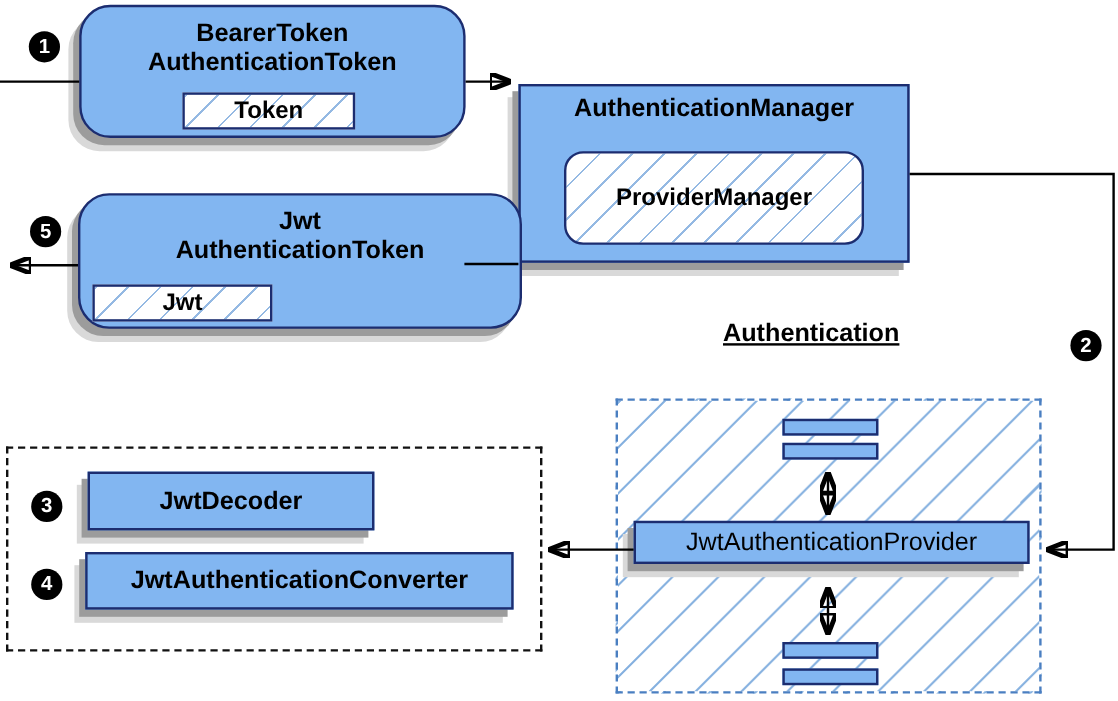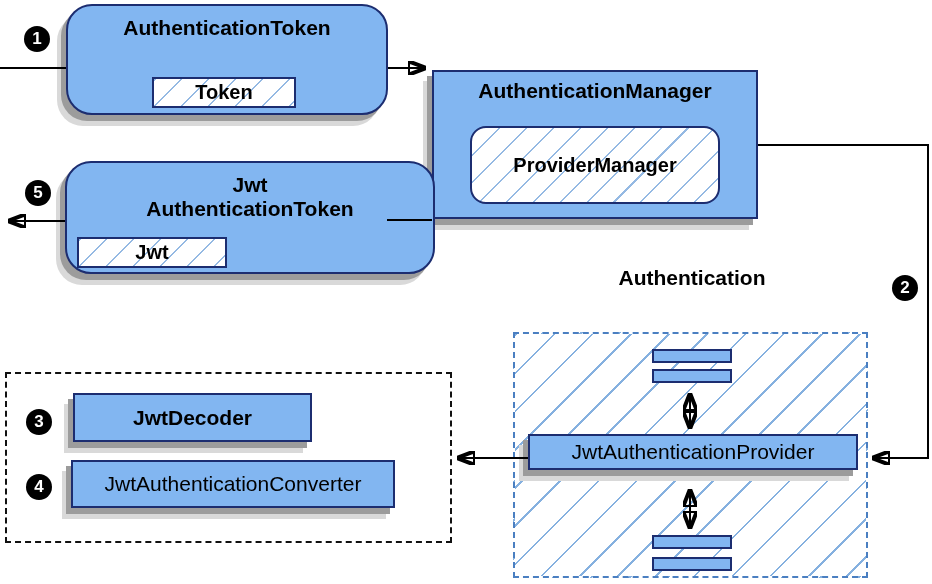--- a/index.html
+++ b/index.html
@@ -92,53 +92,54 @@
   .connectors path { stroke: #000; stroke-width: 2; fill: none; }
   .center-text { display: flex; align-items: center; justify-content: center; }
 </style>
 </head>
 <body>
 
 <div class="stage">
 
   <div class="node rounded" style="left:66px; top:4px; width:322px; height:111px;">
     <div class="node-title">
+      <div>BearerToken</div>
       <div>AuthenticationToken</div>
     </div>
     <div class="field" style="left:84px; top:71px; width:144px; height:31px; line-height:27px;">Token</div>
   </div>
 
   <div class="node" style="left:432px; top:70px; width:326px; height:149px;">
     <div class="node-title" style="padding-top:7px;">AuthenticationManager</div>
     <div class="field" style="left:36px; top:54px; width:250px; height:78px; line-height:74px;border-radius:16px;">ProviderManager</div>
   </div>
 
   <div class="node rounded" style="left:65px; top:161px; width:370px; height:113px;">
     <div class="node-title">
       <div>Jwt</div>
       <div>AuthenticationToken</div>
     </div>
     <div class="field" style="left:10px; top:74px; width:150px; height:31px; line-height:27px;">Jwt</div>
   </div>
 
-  <div class="label-2line" style="left:557px; top:264px; width:270px;">
+  <div class="label-2line" style="left:541px; top:264px; width:270px;text-decoration:underline;">
     <div>Authentication</div>
   </div>
 
   <div class="providers-group" style="left:513px; top:332px; width:355px; height:246px;">
     <div class="stub-bar" style="left:137px; top:15px;"></div>
     <div class="stub-bar" style="left:137px; top:35px;"></div>
     <div class="stub-bar" style="left:137px; top:201px;"></div>
     <div class="stub-bar" style="left:137px; top:223px;"></div>
     <div class="node center-text" style="left:13px; top:100px; width:330px; height:36px; font-weight:normal; font-size:21px;">JwtAuthenticationProvider</div>
   </div>
 
   <div class="decoder-group" style="left:5px; top:372px; width:447px; height:171px;">
     <div class="node center-text" style="left:66px; top:19px; width:239px; height:49px; font-weight:bold; font-size:21px;">JwtDecoder</div>
-    <div class="node center-text" style="left:64px; top:86px; width:324px; height:48px; font-weight:normal; font-size:21px;">JwtAuthenticationConverter</div>
+    <div class="node center-text" style="left:64px; top:86px; width:357px; height:48px; font-weight:bold; font-size:21px;">JwtAuthenticationConverter</div>
   </div>
 
   <svg class="connectors" width="932" height="584">
     <defs>
       <marker id="ah" markerWidth="9" markerHeight="7" refX="8" refY="3.5" orient="auto" markerUnits="strokeWidth">
         <path d="M0,0 L9,3.5 L0,7 Z" fill="#000" stroke="none"></path>
       </marker>
       <marker id="ahs" markerWidth="9" markerHeight="7" refX="8" refY="3.5" orient="auto-start-reverse" markerUnits="strokeWidth">
         <path d="M0,0 L9,3.5 L0,7 Z" fill="#000" stroke="none"></path>
       </marker>

